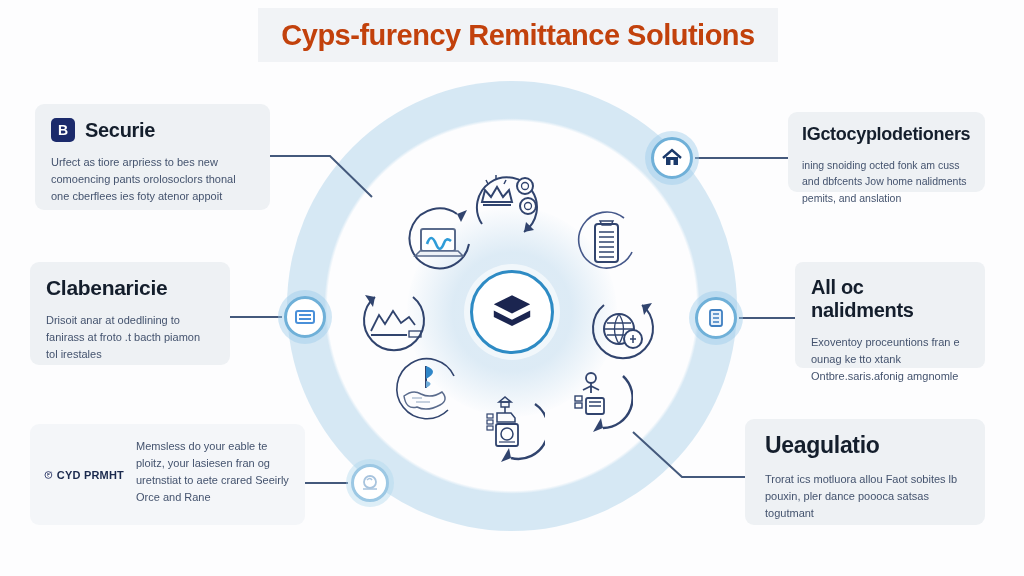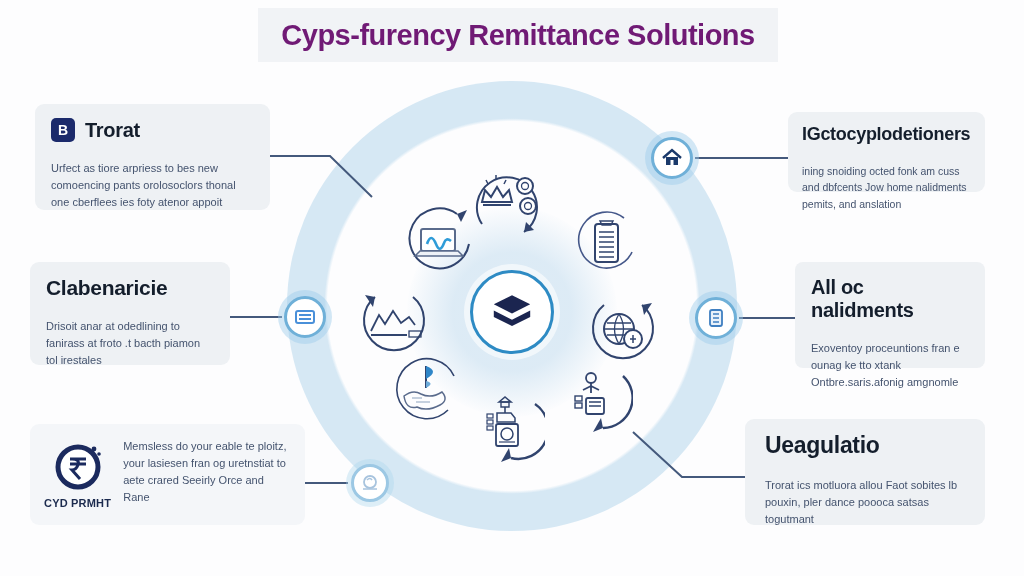--- a/index.html
+++ b/index.html
@@ -2,21 +2,21 @@
 <html><head>
 <meta charset="utf-8">
 <style>
   * { margin:0; padding:0; box-sizing:border-box; }
   html,body { width:1024px; height:576px; }
   body { font-family:"Liberation Sans", sans-serif; background:#fdfdfe; position:relative; overflow:hidden; }
   .stage { position:absolute; left:0; top:0; width:1024px; height:576px; }
 
   .title-bar { position:absolute; left:258px; top:8px; width:520px; height:54px;
     background:#f1f3f6; display:flex; align-items:center; justify-content:center; }
-  .title-bar h1 { font-size:29px; font-weight:bold; color:#701a75; letter-spacing:-0.5px; }
+  .title-bar h1 { font-size:29px; font-weight:bold; color:#c2410c; letter-spacing:-0.5px; }
 
   
   .ring { position:absolute; left:287px; top:81px; width:450px; height:450px; border-radius:50%;
     background:radial-gradient(circle,
       rgba(255,255,255,0) 0 58%,
       #d6e8f4 59% 72%,
       rgba(255,255,255,0.15) 73% 78%,
       #b0d4ea 79% 92%,
       rgba(176,212,234,0.35) 93% 96%,
       rgba(176,212,234,0) 97% 100%); }
@@ -29,33 +29,33 @@
   .cluster { position:absolute; width:80px; height:80px; }
 
   .node { position:absolute; border-radius:50%; background:#ffffff; display:flex; align-items:center; justify-content:center; }
   .node-lg { width:42px; height:42px; border:3px solid #6fb0d8; box-shadow:0 0 0 6px rgba(158,204,234,0.45); }
   .node-sm { width:38px; height:38px; border:3px solid #9cc8e4; box-shadow:0 0 0 5px rgba(173,214,238,0.4); }
 
   .connectors { position:absolute; left:0; top:0; width:1024px; height:576px; pointer-events:none; }
 
   .card { position:absolute; background:#eef1f4; border-radius:9px; padding:14px 16px; }
   .card h2 { color:#141e2c; font-weight:bold; letter-spacing:-0.3px; }
-  .card p { color:#44536e; font-size:11px; line-height:1.55; margin-top:18px; }
+  .card p { color:#44536e; font-size:11px; line-height:1.55; margin-top:12px; }
 
   .card-secure { left:35px; top:104px; width:235px; height:106px; }
   .card-secure h2 { font-size:20px; }
   .secure-head { display:flex; align-items:center; gap:10px; }
   .badge-b { width:24px; height:24px; background:#1b2a6b; color:#ffffff; border-radius:5px;
     display:flex; align-items:center; justify-content:center; font-size:14px; font-weight:bold; }
 
   .card-clearance { left:30px; top:262px; width:200px; height:103px; }
   .card-clearance h2 { font-size:21px; }
 
   .card-cyd { left:30px; top:424px; width:275px; height:101px; background:#f4f6f9; display:flex; gap:12px; padding:12px 14px; }
-  .cyd-left { width:80px; display:flex; flex-direction:column; align-items:center; justify-content:center; gap:4px; }
+  .cyd-left { width:80px; display:flex; flex-direction:row; align-items:center; justify-content:center; gap:4px; }
   .cyd-label { font-size:11px; font-weight:bold; color:#1b2a4e; letter-spacing:0.2px; white-space:nowrap; }
   .card-cyd p { margin-top:2px; font-size:11px; }
 
   .card-crypto { left:788px; top:112px; width:197px; height:80px; padding:12px 14px; }
   .card-crypto h2 { font-size:18px; }
   .card-crypto p { font-size:10.5px; }
 
   .card-alloc { left:795px; top:262px; width:190px; height:106px;border-radius:8px; }
   .card-alloc h2 { font-size:20px; }
 
@@ -211,21 +211,21 @@
   <div class="node node-lg" style="left:695px; top:297px;">
     <svg width="22" height="22" viewBox="-11 -11 22 22">
       <rect x="-6" y="-8" width="12" height="16" rx="2" fill="#e8f1fa" stroke="#3f7fc1" stroke-width="1.8"></rect>
       <path d="M-3 -4 h6 M-3 0 h6 M-3 4 h6" stroke="#3f7fc1" stroke-width="1.4"></path>
     </svg>
   </div>
 
   <div class="card card-secure">
     <div class="secure-head">
       <div class="badge-b">B</div>
-      <h2>Trorat</h2>
+      <h2>Securie</h2>
     </div>
     <p>Urfect as tiore arpriess to bes new comoencing pants orolosoclors thonal one cberflees ies foty atenor appoit</p>
   </div>
 
   <div class="card card-clearance">
     <h2>Clabenaricie</h2>
     <p>Drisoit anar at odedlining to fanirass at froto .t bacth piamon tol irestales</p>
   </div>
 
   <div class="card card-cyd">

